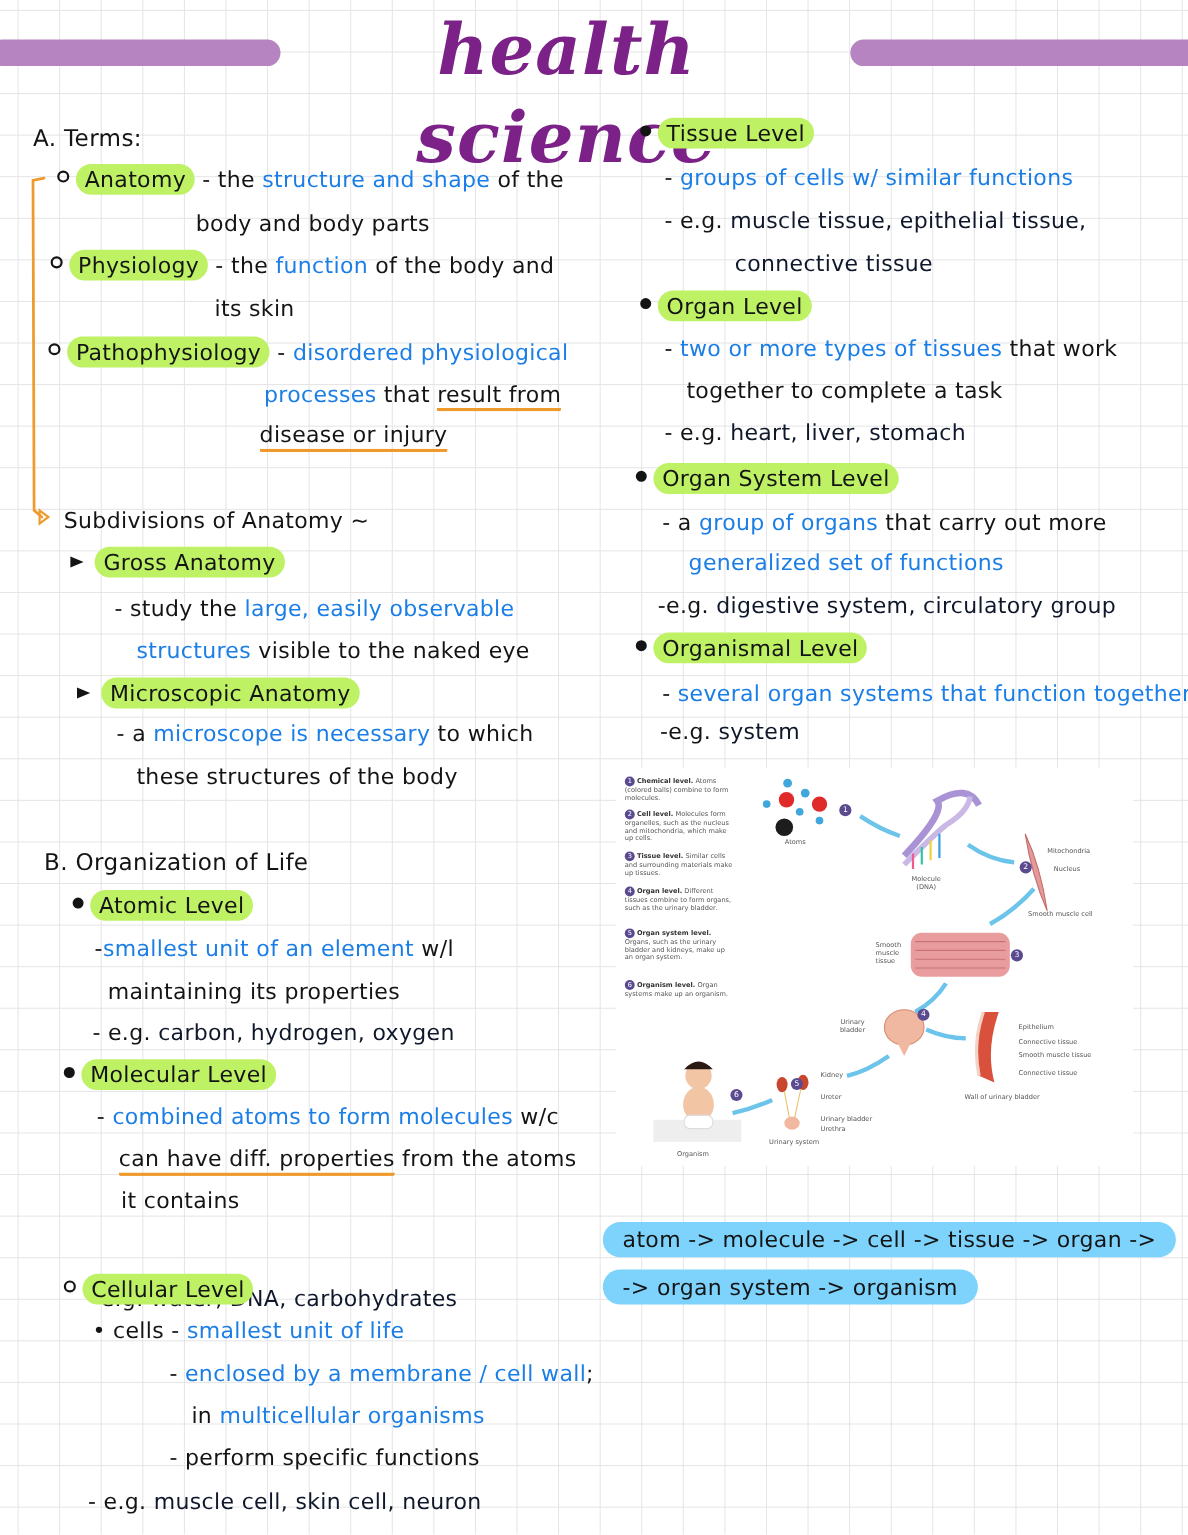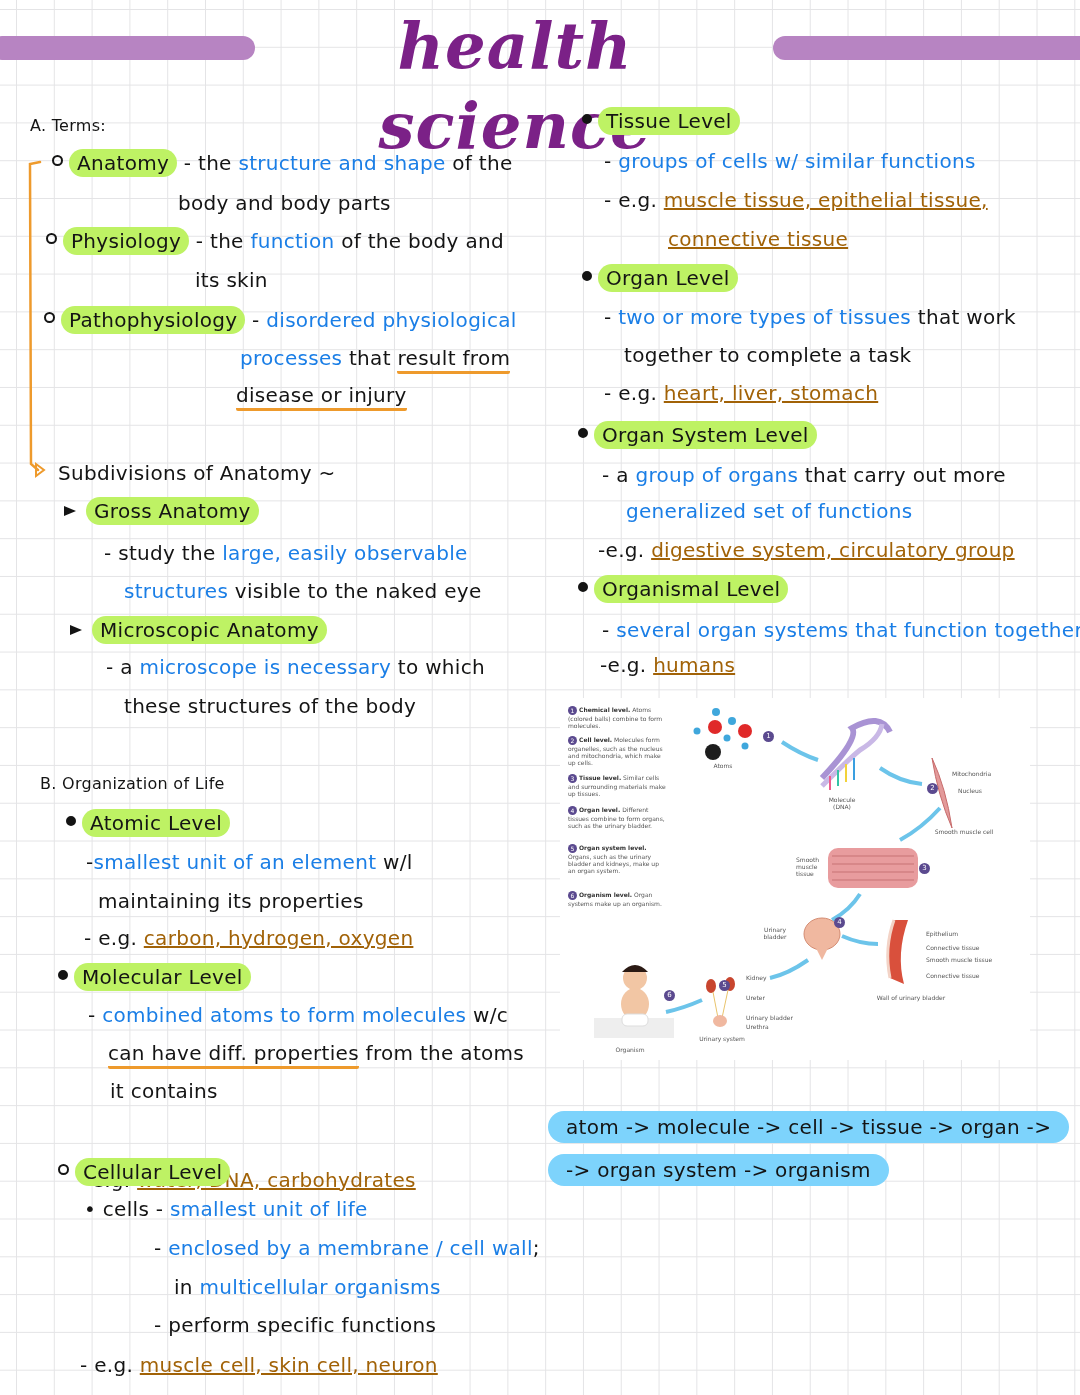--- a/index.html
+++ b/index.html
@@ -15,28 +15,28 @@
     color:#141414;
   }
   .title-bar { position:absolute; height:24px; background:#b784c2; border-radius:12px; top:36px; }
   .title {
     position:absolute; top:6px; left:255px; width:520px; text-align:center;
     font-family:"DejaVu Serif", serif; font-style:italic; font-weight:bold;
     font-size:64px; color:#7b2187; letter-spacing:1px; line-height:80px;
   }
   .line { position:absolute; font-size:20px; line-height:26px; white-space:nowrap; letter-spacing:0.3px; }
   .blue { color:#1a7ee6; }
-  .orange { color:#a16207;text-decoration:underline; }
+  .orange { color:#0f172a; }
   .hl { background:#bef264; border-radius:14px; padding:2px 8px; }
   .hl-orange { background:#7dd3fc; border-radius:16px; padding:4px 18px; }
   .ul { border-bottom:3px solid #ee9a2c; border-radius:2px; padding-bottom:1px; }
   .bullet { display:inline-block; width:7px; height:7px; border:2px solid #141414; border-radius:50%; margin-right:6px; vertical-align:4px; }
   .bullet.filled { background:#141414; width:6px; height:6px; }
   .tri { display:inline-block; width:0; height:0; border-top:5px solid transparent; border-bottom:5px solid transparent; border-left:12px solid #141414; margin-right:10px; vertical-align:2px; }
-  .heading { font-size:16px;text-align:right; }
+  .heading { font-size:21px;text-align:right; }
   .diagram { position:absolute; left:560px; top:698px; width:470px; height:362px; background:#ffffff; }
   .diagram .cap { position:absolute; font-size:6px; line-height:7px; color:#555; width:100px; }
   .diagram .cap b { color:#333; }
   .diagram .num { display:inline-block; width:9px; height:9px; border-radius:50%; background:#5b4a8f; color:#fff; font-size:6px; line-height:9px; text-align:center; margin-right:2px; vertical-align:middle; }
   .diagram .lbl { position:absolute; font-size:6px; color:#555; line-height:7px; text-align:center; }
   .badge { position:absolute; width:11px; height:11px; border-radius:50%; background:#5b4a8f; color:#fff; font-size:7px; line-height:11px; text-align:center; }
   .bracket { position:absolute; }
 </style>
 </head>
 <body>
@@ -202,21 +202,21 @@
 </div>
 
 <div class="line" style="left:578px; top:576px;">
   <span class="bullet filled"></span><span class="hl">Organismal Level</span>
 </div>
 <div class="line" style="left:602px; top:617px;">
   <span>- </span><span class="blue">several organ systems that function together</span>
 </div>
 <div class="line" style="left:600px; top:652px;">
   <span>-</span><span>e.g.</span>
-  <span class="orange">humans</span>
+  <span class="orange">system</span>
 </div>
 
 <div class="diagram">
   <div class="cap" style="left:8px; top:8px;"><span class="num">1</span><b>Chemical level.</b> <span>Atoms (colored balls) combine to form molecules.</span></div>
   <div class="cap" style="left:8px; top:38px;"><span class="num">2</span><b>Cell level.</b> <span>Molecules form organelles, such as the nucleus and mitochondria, which make up cells.</span></div>
   <div class="cap" style="left:8px; top:76px;"><span class="num">3</span><b>Tissue level.</b> <span>Similar cells and surrounding materials make up tissues.</span></div>
   <div class="cap" style="left:8px; top:108px;"><span class="num">4</span><b>Organ level.</b> <span>Different tissues combine to form organs, such as the urinary bladder.</span></div>
   <div class="cap" style="left:8px; top:146px;"><span class="num">5</span><b>Organ system level.</b> <span>Organs, such as the urinary bladder and kidneys, make up an organ system.</span></div>
   <div class="cap" style="left:8px; top:193px;"><span class="num">6</span><b>Organism level.</b> <span>Organ systems make up an organism.</span></div>
 

